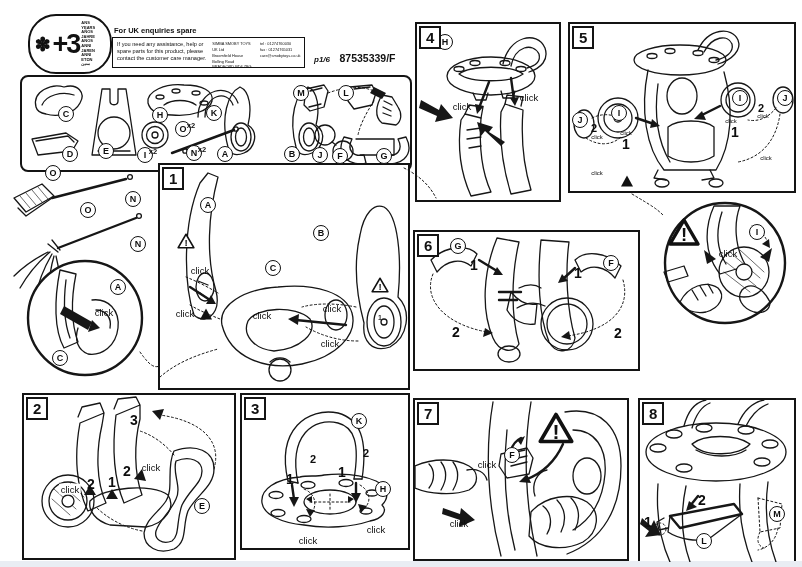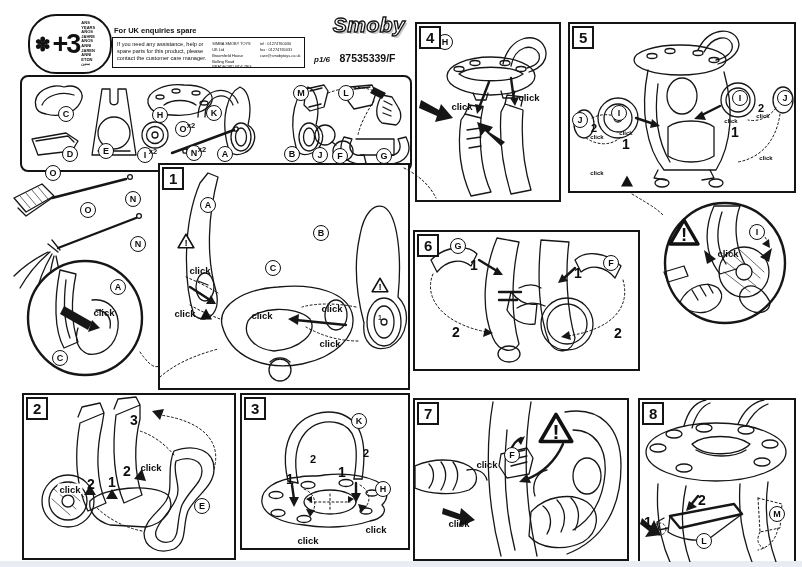--- a/index.html
+++ b/index.html
@@ -3,21 +3,21 @@
 <meta charset="utf-8">
 <style>
   html,body{margin:0;padding:0;background:#fff;}
   .sheet{position:relative;width:802px;height:567px;background:#fff;overflow:hidden;
          font-family:"Liberation Sans",sans-serif;color:#111;}
   
   .abs{position:absolute;}
   .ann{position:absolute;transform:translate(-50%,-50%);z-index:3;color:#0d0d0d;white-space:nowrap;}
   .circ{width:14px;height:14px;border:1.4px solid #111;border-radius:50%;background:#fff;
         font-weight:700;font-size:9px;display:flex;align-items:center;justify-content:center;line-height:1;}
-  .click{font-weight:700;font-size:9.5px;}
+  .click{font-weight:400;font-size:9.5px;}
   .click.sm{font-size:6px;}
   .click.bubble{background:#fff;padding:0 2px;border-radius:2px;}
   .num{font-weight:700;font-size:14px;}
   .num.sm{font-size:11px;}
   .qty{font-weight:700;font-size:7.5px;}
   .molded{font-weight:700;font-size:7px;color:#333;}
   .tri{width:0;height:0;border-left:6px solid transparent;border-right:6px solid transparent;
        border-bottom:11px solid #111;}
   .warn{overflow:visible;}
   
@@ -86,21 +86,20 @@
     <div class="enq-body">If you need any assistance, help or spare parts for this product, please contact the customer care manager.</div>
     <div class="enq-addr">SIMBA SMOBY TOYS UK Ltd
 Broomfield House
 Bolling Road
 BRADFORD BD4 7BG</div>
     <div class="enq-contact">tel : 01274760030
 fax : 01274765031
 care@smobytoys.co.uk</div>
   </div>
 
-  <div class="brand">Smoby</div>
   <div class="refline">
     <span class="pg">p1/6</span>
     <span class="ref">87535339/F</span>
   </div>
 
   <div class="panel" style="left:20px;top:75px;width:388px;height:93px;border-radius:8px;">
     <svg class="art" width="388" height="93" viewBox="0 0 388 93">
 
       <path d="M14,30 C10,14 30,6 42,10 C56,6 64,16 58,26 C52,38 34,40 24,37 C18,36 15,34 14,30 Z"></path>
       <path d="M20,28 C24,18 40,14 52,18"></path>

